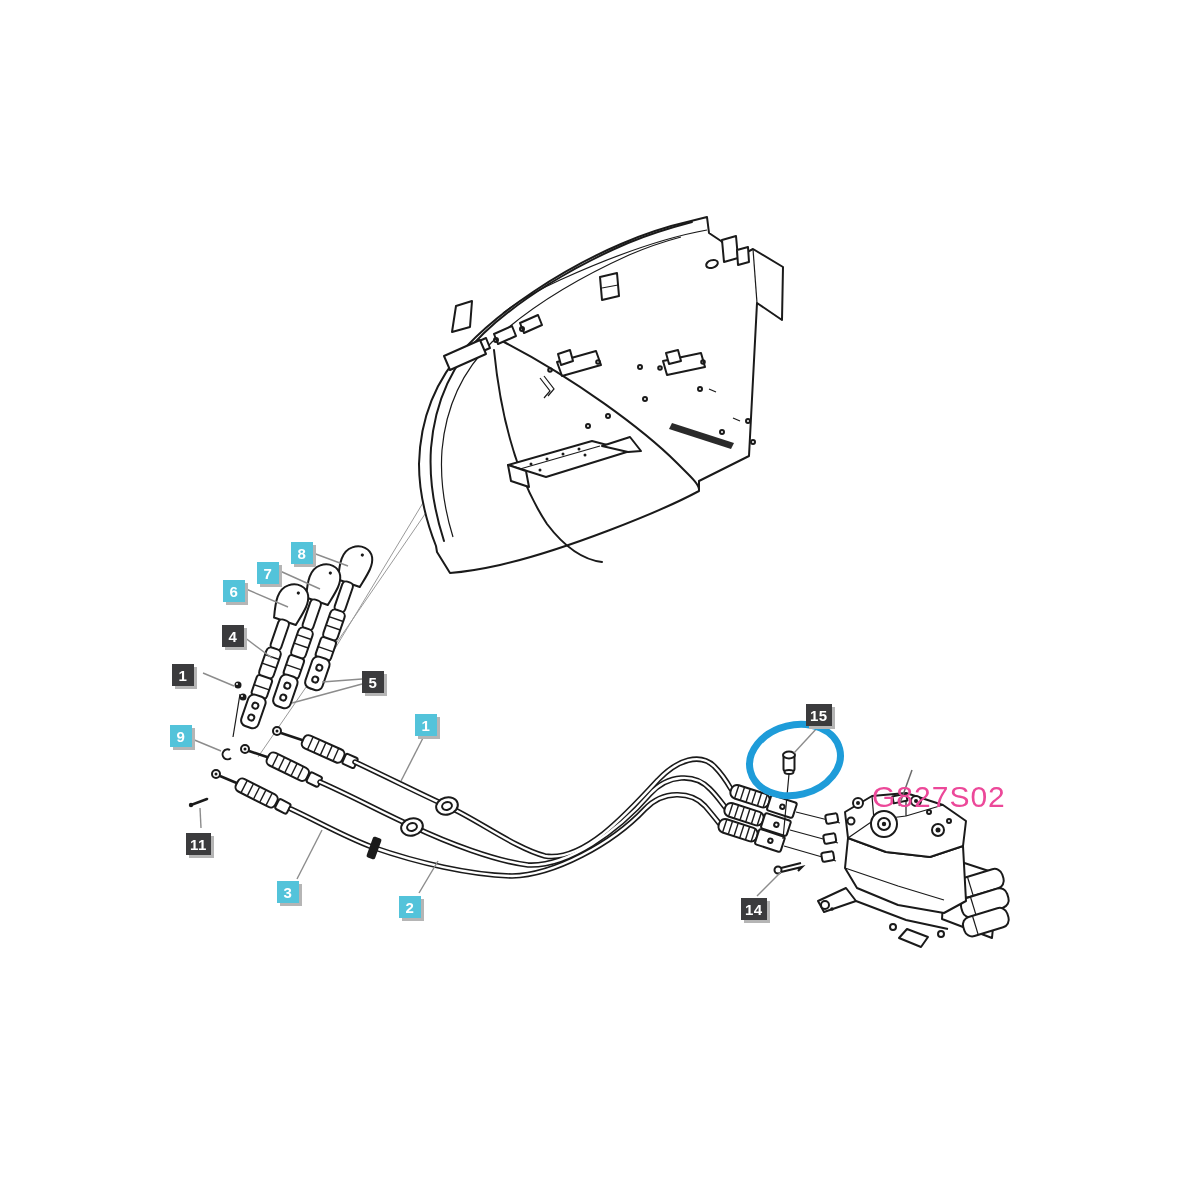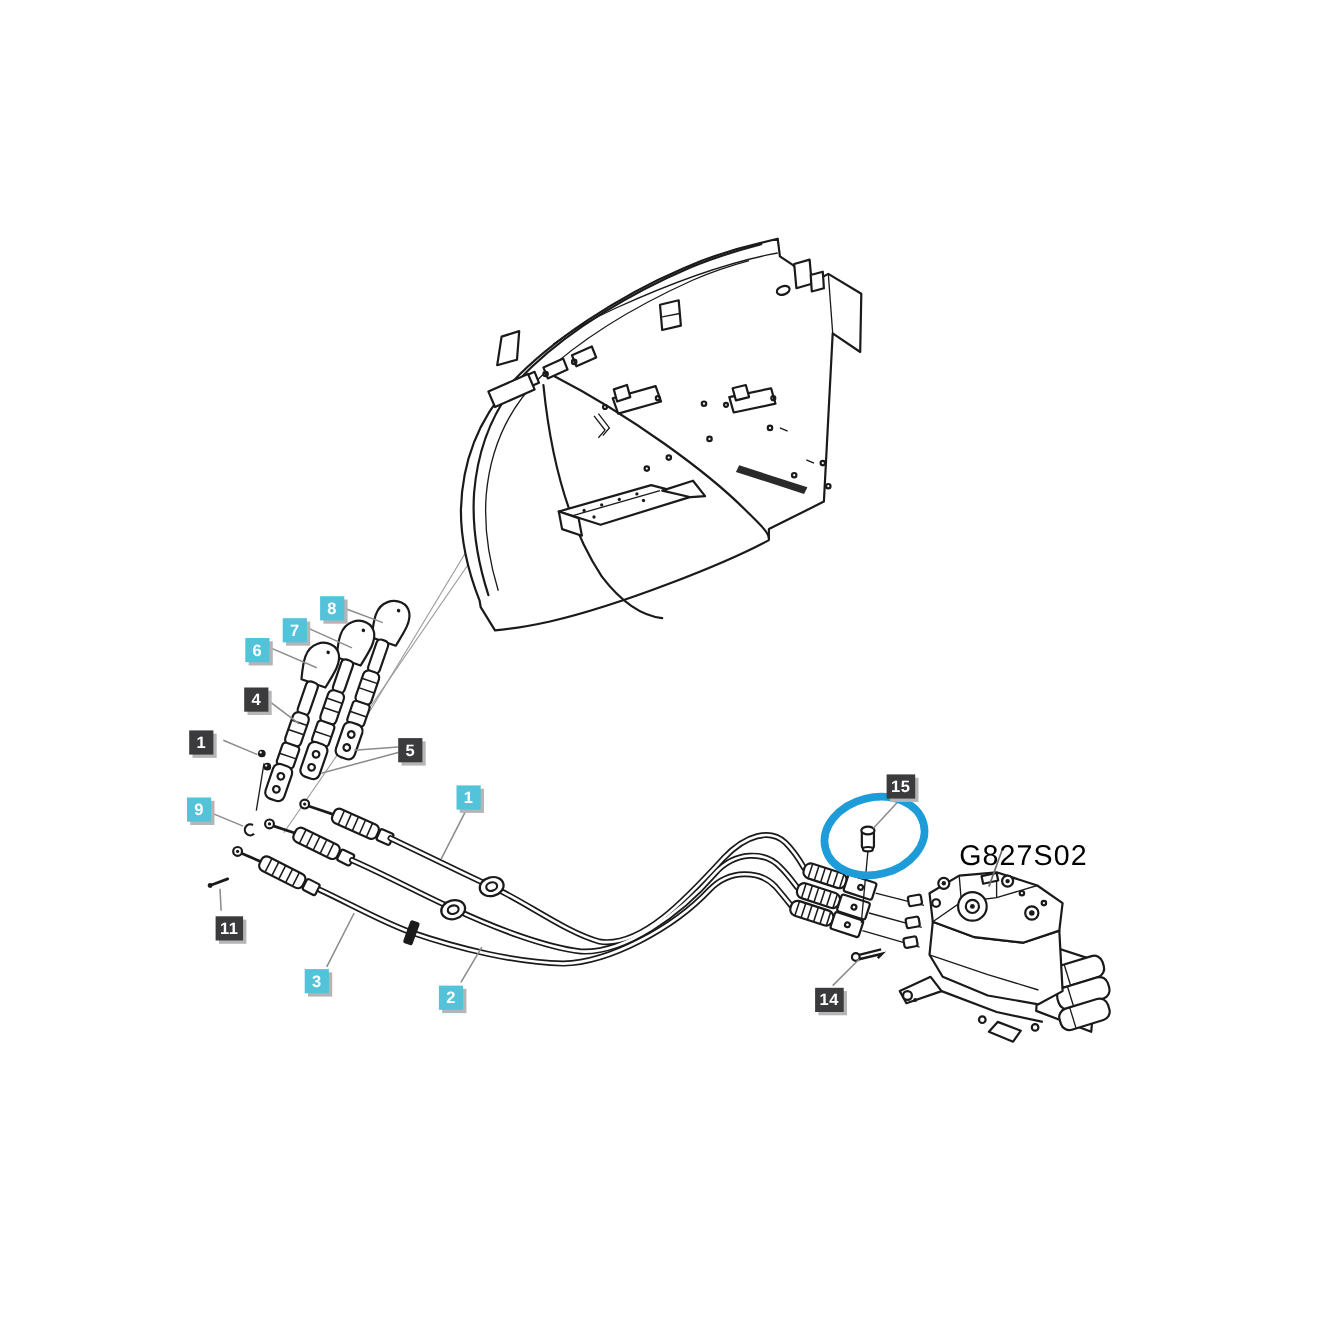--- a/index.html
+++ b/index.html
@@ -25,22 +25,22 @@
   .hl{stroke:var(--highlight,#1E9CD9);stroke-width:7;fill:none;}
 
   
   .callout{position:absolute;display:flex;align-items:center;justify-content:center;
            height:22px;min-width:22px;padding:0 4px;box-sizing:border-box;
            font-weight:bold;font-size:15px;letter-spacing:.5px;color:var(--callout-text,#fff);
            box-shadow:3px 3px 0 var(--shadow,#b5b5b5);cursor:pointer;user-select:none;}
   .callout.cyan{background:var(--callout-cyan,#53C3DA);}
   .callout.dark{background:var(--callout-dark,#3B3B3D);}
 
-  .part-code{position:absolute;left:872px;top:762px;font-size:26px;letter-spacing:1px;
-             color:#000000;white-space:nowrap;}
+  .part-code{position:absolute;left:872px;top:780px;font-size:30px;letter-spacing:1px;
+             color:#ec4899;white-space:nowrap;}
 </style>
 </head>
 <body>
 
 <div class="stage">
 
 <svg width="1200" height="1200" viewBox="0 0 1200 1200">
   <defs>
     <g id="lever">
       <path class="s" d="M-11,-112 C-15,-128 -17,-140 -8,-147 C-1,-153 10,-152 14,-144 C18,-136 15,-126 12,-112 Z"></path>
@@ -304,19 +304,19 @@
 <div class="callout cyan" style="left:415px;top:714px">1</div>
 <div class="callout cyan" style="left:399px;top:896px">2</div>
 <div class="callout cyan" style="left:277px;top:881px">3</div>
 <div class="callout dark" style="left:222px;top:625px">4</div>
 <div class="callout dark" style="left:362px;top:671px">5</div>
 <div class="callout cyan" style="left:223px;top:580px">6</div>
 <div class="callout cyan" style="left:257px;top:562px">7</div>
 <div class="callout cyan" style="left:291px;top:542px">8</div>
 <div class="callout cyan" style="left:170px;top:725px">9</div>
 <div class="callout dark" style="left:172px;top:664px">1</div>
-<div class="callout dark" style="left:196px;top:833px">11</div>
+<div class="callout dark" style="left:186px;top:833px">11</div>
 <div class="callout dark" style="left:806px;top:704px">15</div>
 <div class="callout dark" style="left:741px;top:898px">14</div>
 
 <div class="part-code">G827S02</div>
 
 </div>
 
 </body></html>

